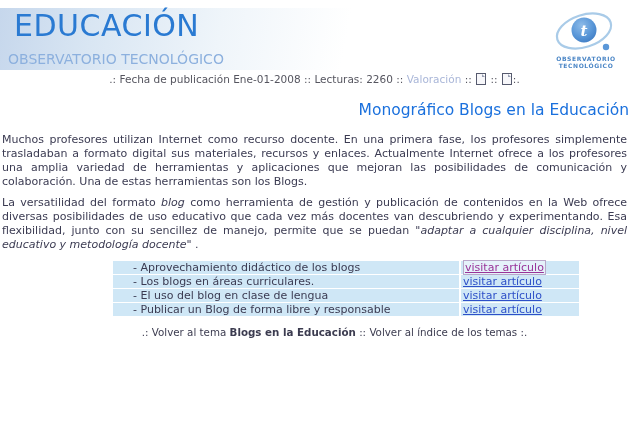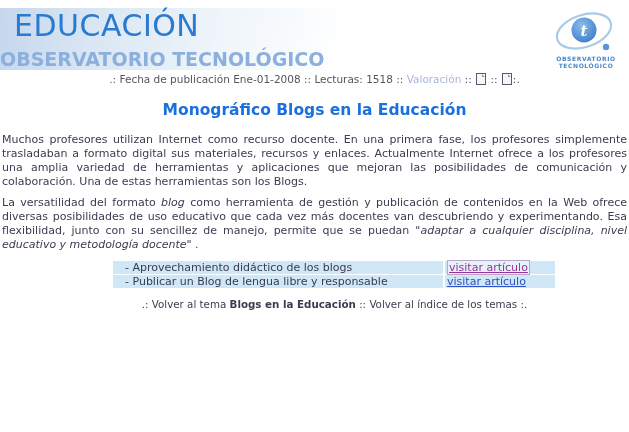--- a/index.html
+++ b/index.html
@@ -12,22 +12,22 @@
   .header {
     position:relative; height:62px;
     background:linear-gradient(100deg,#c6d7ec 0%,#d9e6f3 15%,#eff5fa 35%,#ffffff 55%);
   }
   .site-title {
     margin:8px; padding:1px 0 0 6px;
     font-size:30px; font-weight:400; letter-spacing:0.5px;
     color:#2a7ad2; line-height:34px;
   }
   .site-subtitle {
-    margin:0; padding-left:0;
-    font-size:19px; font-weight:700; color:#8cb0de; line-height:17px;
+    margin:0; padding-left:8px;
+    font-size:14px; font-weight:400; color:#8cb0de; line-height:17px;
   }
   .logo { position:absolute; top:0; right:2px; width:86px; height:62px; }
 
   
   .index-heading {
     margin:20px 0 0 0; text-align:center;
     font-size:11.5px; font-weight:700; color:#2e3a5c;
   }
   .meta {
     margin-top:3px; text-align:center;
@@ -38,39 +38,39 @@
   .doc-icon {
     display:inline-block; width:8px; height:10px; margin:0 1px;
     border:1px solid #565a6e; background:#f7f7fa; position:relative;
     vertical-align:-2px; cursor:pointer;
   }
   .doc-icon::after {
     content:""; position:absolute; top:0; right:0; width:0; height:0;
     border-left:3px solid #9aa0b4; border-top:3px solid #ffffff;
   }
   .page-title {
-    margin:16px 0 0 0; text-align:center;
-    font-size:15.5px; font-weight:700; color:#1a70dd;
+    margin:16px 0 0 0; text-align:right;
+    font-size:15.5px; font-weight:400; color:#1a70dd;
   }
 
   
   .body-text {
     margin:14px 2px 0 2px; text-align:justify;
     font-size:11px; line-height:14px; color:#3b3b52;
   }
   .body-text.p2 { margin-top:7px; }
   .it { font-style:italic; }
 
   
   .toc-table {
     margin:8px 0 0 111px; border-collapse:separate; border-spacing:2px 1px;
   }
   .toc-table td {
     background:#cfe7f6; font-size:11px; line-height:13px;
-    color:#3b3b52; padding:0 12px; vertical-align:middle;
+    color:#3b3b52; padding:0 20px; vertical-align:middle;
   }
   .toc-table td.title-cell { width:306px; }
   .toc-table td.link-cell  { width:96px; padding-left:2px; }
   .toc-link { color:#2e50c8; text-decoration:underline; cursor:pointer; white-space:nowrap; }
   .toc-link.visited {
     color:#993399; border:1px solid #b9a6c9; padding:0 1px; background:rgba(255,255,255,0.45);
   }
 
   
   .back-line {
@@ -105,21 +105,21 @@
       <text x="45" y="53" font-size="6" font-weight="bold" letter-spacing="0.6" fill="#4b86c6" text-anchor="middle">OBSERVATORIO</text>
       <text x="45" y="60" font-size="6" font-weight="bold" letter-spacing="0.6" fill="#4b86c6" text-anchor="middle">TECNOLÓGICO</text>
     </svg>
   </div>
 
 
   <div class="meta">
     <span class="mark">.:</span>
     <span>Fecha de publicación Ene-01-2008</span>
     <span class="mark">::</span>
-    <span>Lecturas: 1518</span>
+    <span>Lecturas: 2260</span>
     <span class="mark">::</span>
     <a class="val-link">Valoración</a>
     <span class="mark">::</span>
     <span class="doc-icon"></span>
     <span class="mark">::</span>
     <span class="doc-icon"></span><span class="mark">:.</span>
   </div>
 
   <div class="page-title">Monográfico Blogs en la Educación</div>
 
@@ -127,21 +127,29 @@
 
   <p class="body-text p2"><span>La versatilidad del formato </span><span class="it">blog</span><span> como herramienta de gestión y publicación de contenidos en la Web ofrece diversas posibilidades de uso educativo que cada vez más docentes van descubriendo y experimentando. Esa flexibilidad, junto con su sencillez de manejo, permite que se puedan "</span><span class="it">adaptar a cualquier disciplina, nivel educativo y metodología docente</span><span>" .</span></p>
 
   <table class="toc-table">
     <tbody>
         <tr>
       <td class="title-cell">- Aprovechamiento didáctico de los blogs</td>
       <td class="link-cell"><a class="toc-link visited">visitar artículo</a></td>
     </tr>
     <tr>
-      <td class="title-cell">- Publicar un Blog de lengua libre y responsable</td>
+      <td class="title-cell">- Los blogs en áreas curriculares.</td>
+      <td class="link-cell"><a class="toc-link">visitar artículo</a></td>
+    </tr>
+    <tr>
+      <td class="title-cell">- El uso del blog en clase de lengua</td>
+      <td class="link-cell"><a class="toc-link">visitar artículo</a></td>
+    </tr>
+    <tr>
+      <td class="title-cell">- Publicar un Blog de forma libre y responsable</td>
       <td class="link-cell"><a class="toc-link">visitar artículo</a></td>
     </tr>
   </tbody>
     </table>
 
   <div class="back-line">
     <span>.:</span>
     <a class="navlink"><span>Volver al tema </span><span class="bold">Blogs en la Educación</span></a>
     <span>::</span>
     <a class="navlink">Volver al índice de los temas</a>

